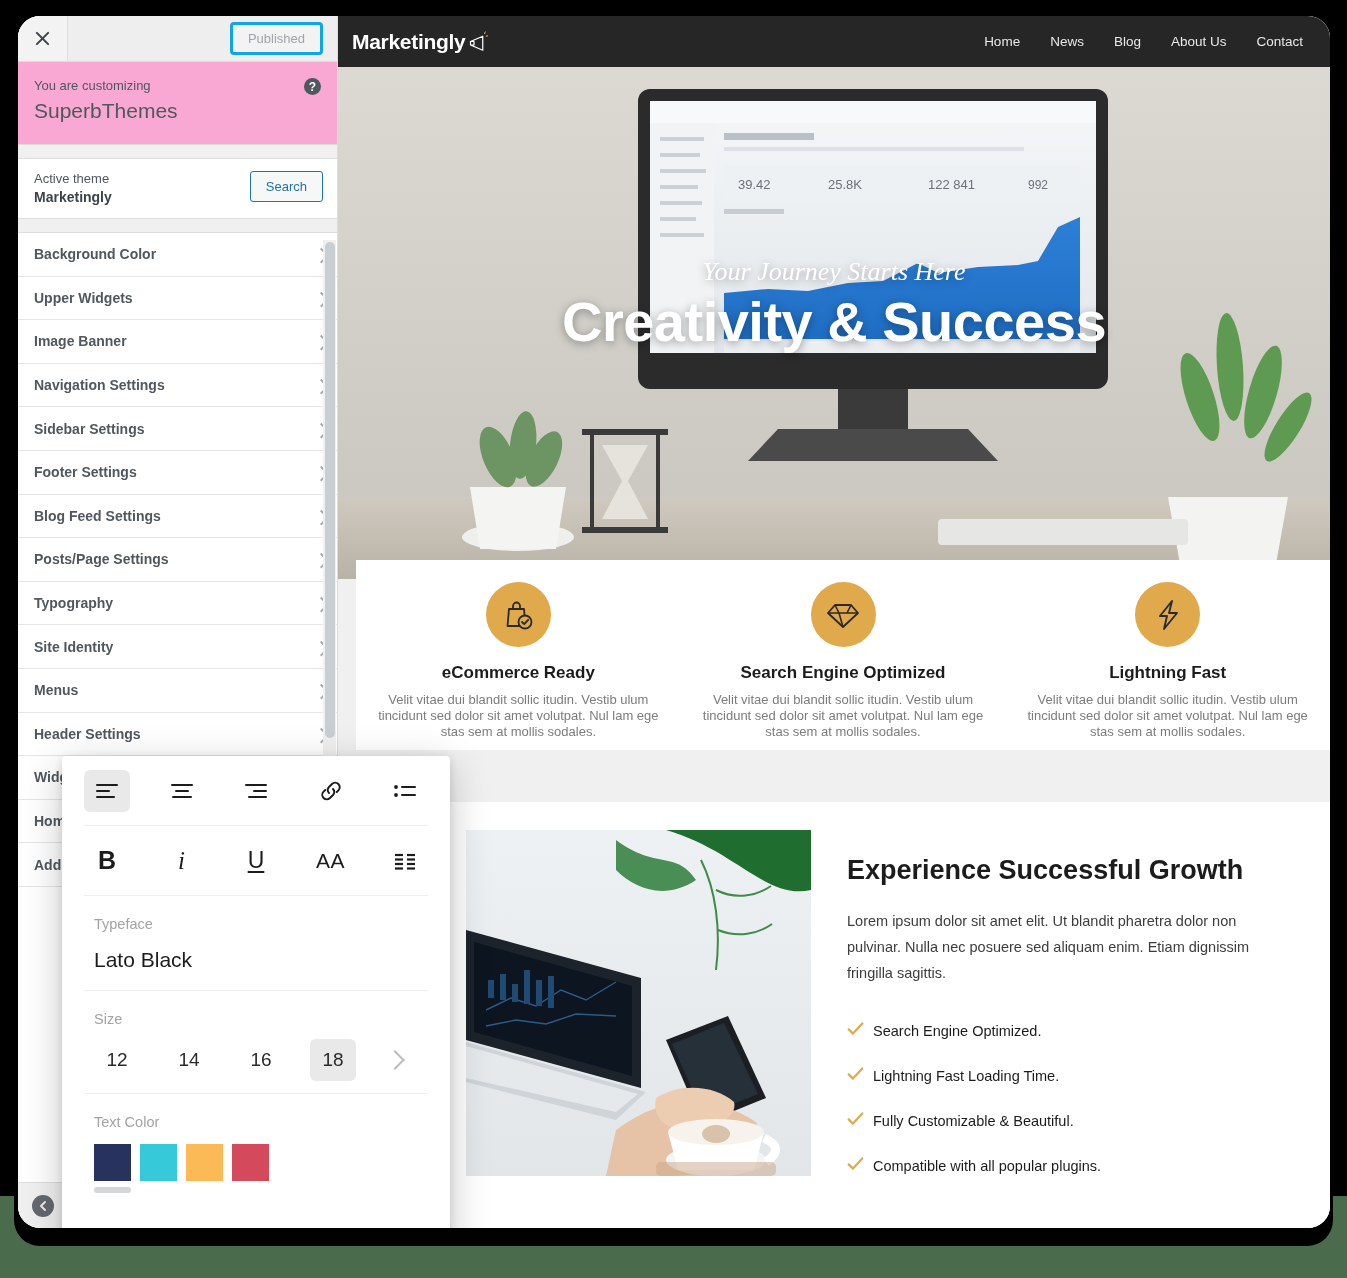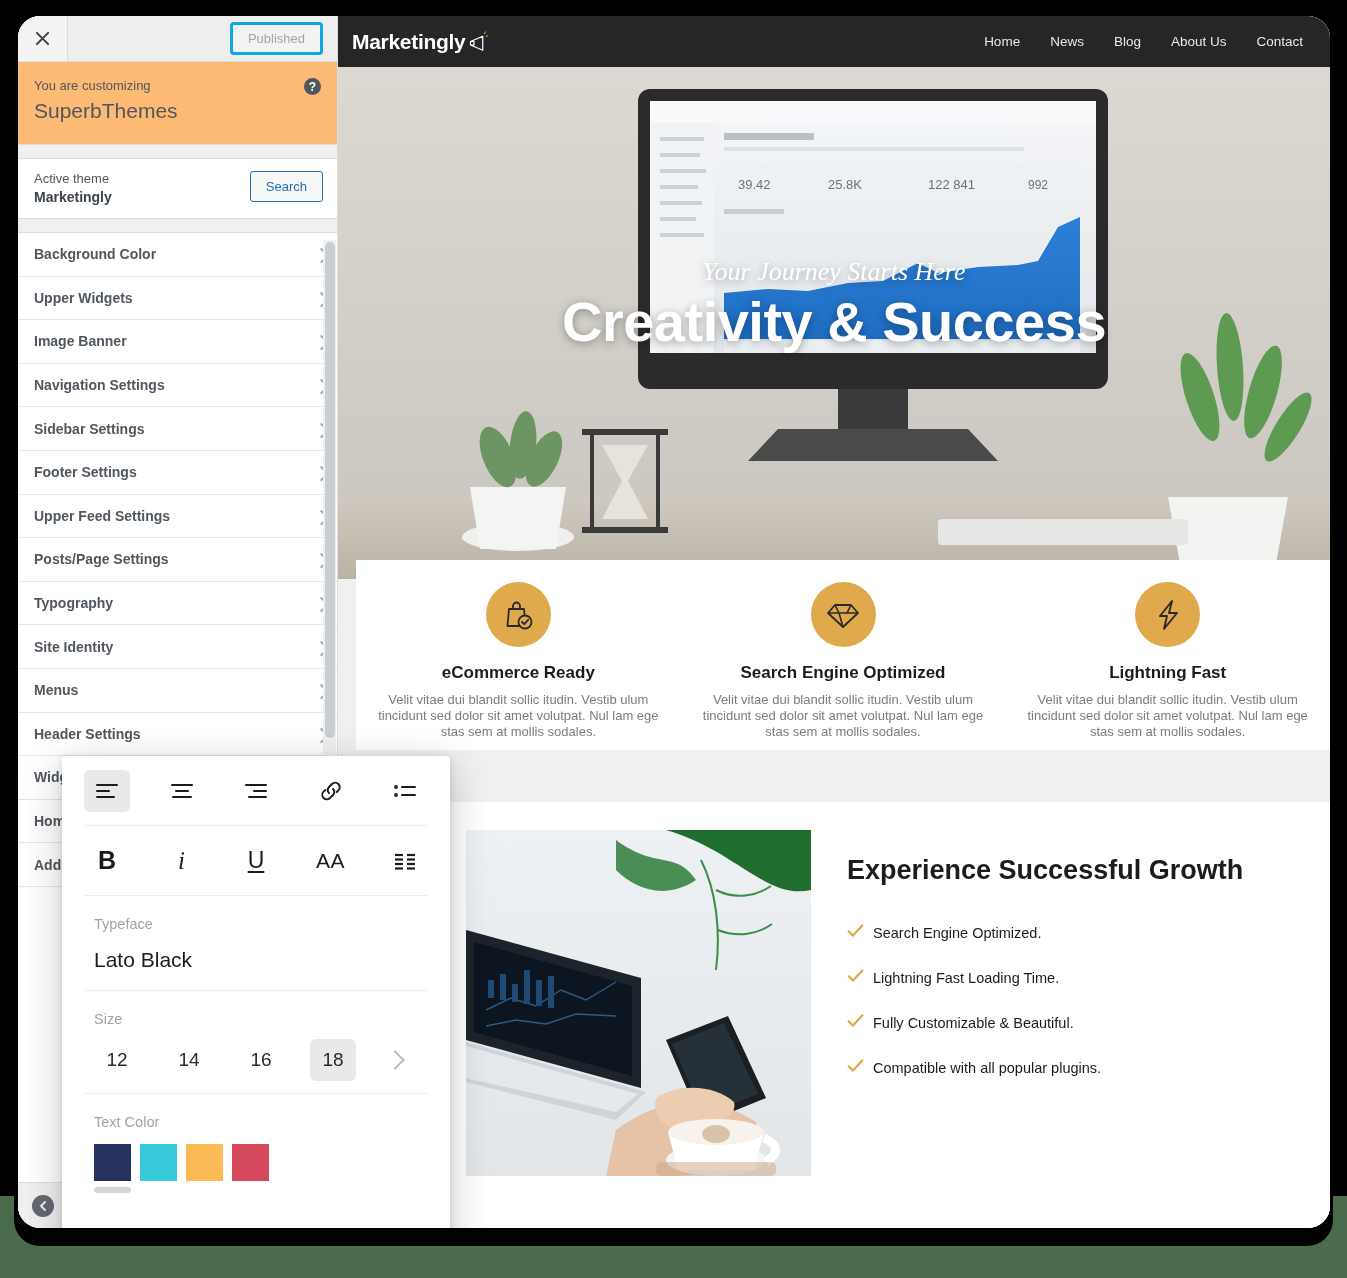--- a/index.html
+++ b/index.html
@@ -49,21 +49,21 @@
     cursor: pointer;
   }
   .close-btn svg { width: 15px; height: 15px; }
   .topbar-spacer { flex: 1; }
   .published-btn {
     align-self: center; margin-right: 14px;
     padding: 6px 15px; font-size: 13px; color: #a0a5aa;
     background: #f3f3f3; border: 3px solid #0ea5e9; border-radius: 4px;
   }
   .sb-head {
-    background: #fdba74; padding: 14px 16px 18px 16px;
+    background: #f9a8d4; padding: 14px 16px 18px 16px;
     border-bottom: 1px solid #dddddd; position: relative;
   }
   .sb-head .line1 { font-size: 13px; color: #50575e; line-height: 20px; }
   .sb-head .line2 { font-size: 21px; color: #50575e; line-height: 30px; font-weight: 400; }
   .help-icon {
     position: absolute; right: 16px; top: 16px;
     width: 17px; height: 17px; border-radius: 50%;
     background: #50575e; color: #fff; font-size: 12px; font-weight: bold;
     display: flex; align-items: center; justify-content: center;
     cursor: pointer;
@@ -277,21 +277,21 @@
           </div>
           <div class="panel-item">
             <span>Sidebar Settings</span>
             <span class="chev"></span>
           </div>
           <div class="panel-item">
             <span>Footer Settings</span>
             <span class="chev"></span>
           </div>
           <div class="panel-item">
-            <span>Upper Feed Settings</span>
+            <span>Blog Feed Settings</span>
             <span class="chev"></span>
           </div>
           <div class="panel-item">
             <span>Posts/Page Settings</span>
             <span class="chev"></span>
           </div>
           <div class="panel-item">
             <span>Typography</span>
             <span class="chev"></span>
           </div>
@@ -511,20 +511,21 @@
             <ellipse cx="250" cy="330" rx="50" ry="16" fill="#f4f5f6"></ellipse>
             <path d="M202 302 h96 l-10 38 h-76 z" fill="#ffffff"></path>
             <ellipse cx="250" cy="302" rx="48" ry="13" fill="#f7f2ec"></ellipse>
             <path d="M250 295 a14 9 0 1 0 .1 0" fill="#d8c3aa"></path>
             <path d="M298 308 q22 10 2 24" stroke="#ffffff" stroke-width="9" fill="none"></path>
             <rect x="190" y="332" width="120" height="14" rx="5" fill="#c9a888" opacity=".5"></rect>
           </svg>
         </div>
         <div class="growth-copy">
           <div class="growth-h">Experience Successful Growth</div>
+          <div class="growth-p">Lorem ipsum dolor sit amet elit. Ut blandit pharetra dolor non pulvinar. Nulla nec posuere sed aliquam enim. Etiam dignissim fringilla sagittis.</div>
           <div class="growth-list" id="growth-list">
               <div class="growth-li">
                 <span class="ck"><svg viewBox="0 0 20 20">
                     <path d="M2 11 L7 16 L18 4" fill="none" stroke="#dfa94c" stroke-width="2.6" stroke-linecap="round" stroke-linejoin="round"></path>
                   </svg></span>
                 <span class="txt">Search Engine Optimized.</span>
               </div>
               <div class="growth-li">
                 <span class="ck"><svg viewBox="0 0 20 20">
                     <path d="M2 11 L7 16 L18 4" fill="none" stroke="#dfa94c" stroke-width="2.6" stroke-linecap="round" stroke-linejoin="round"></path>

